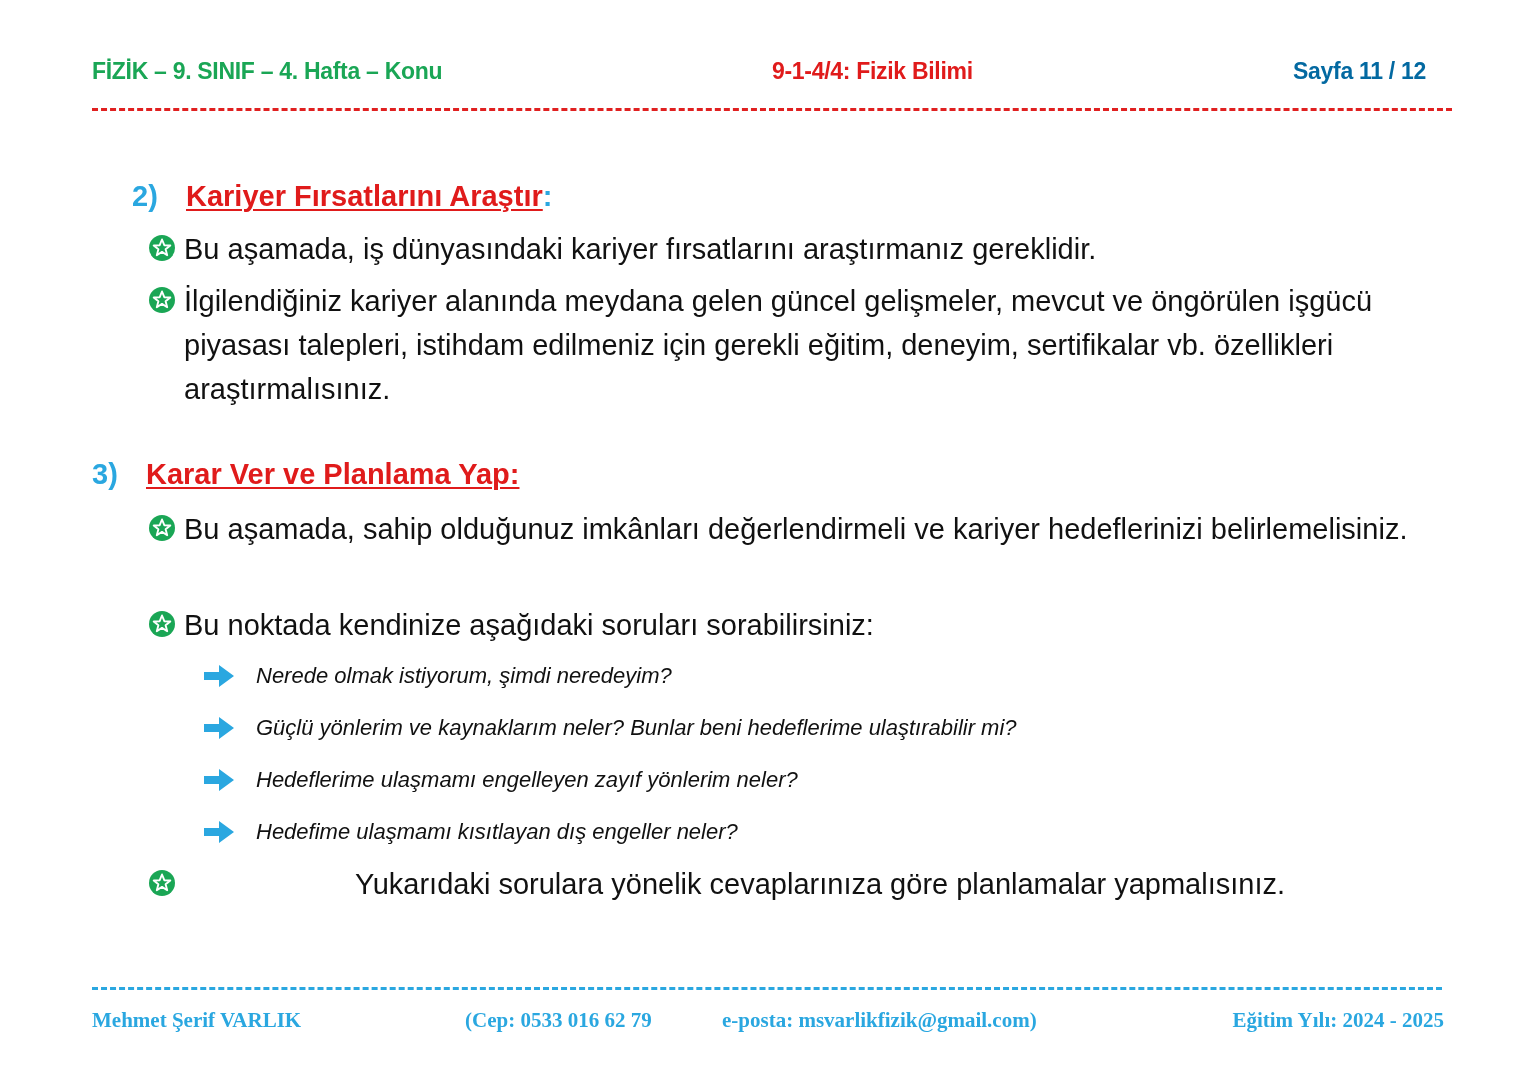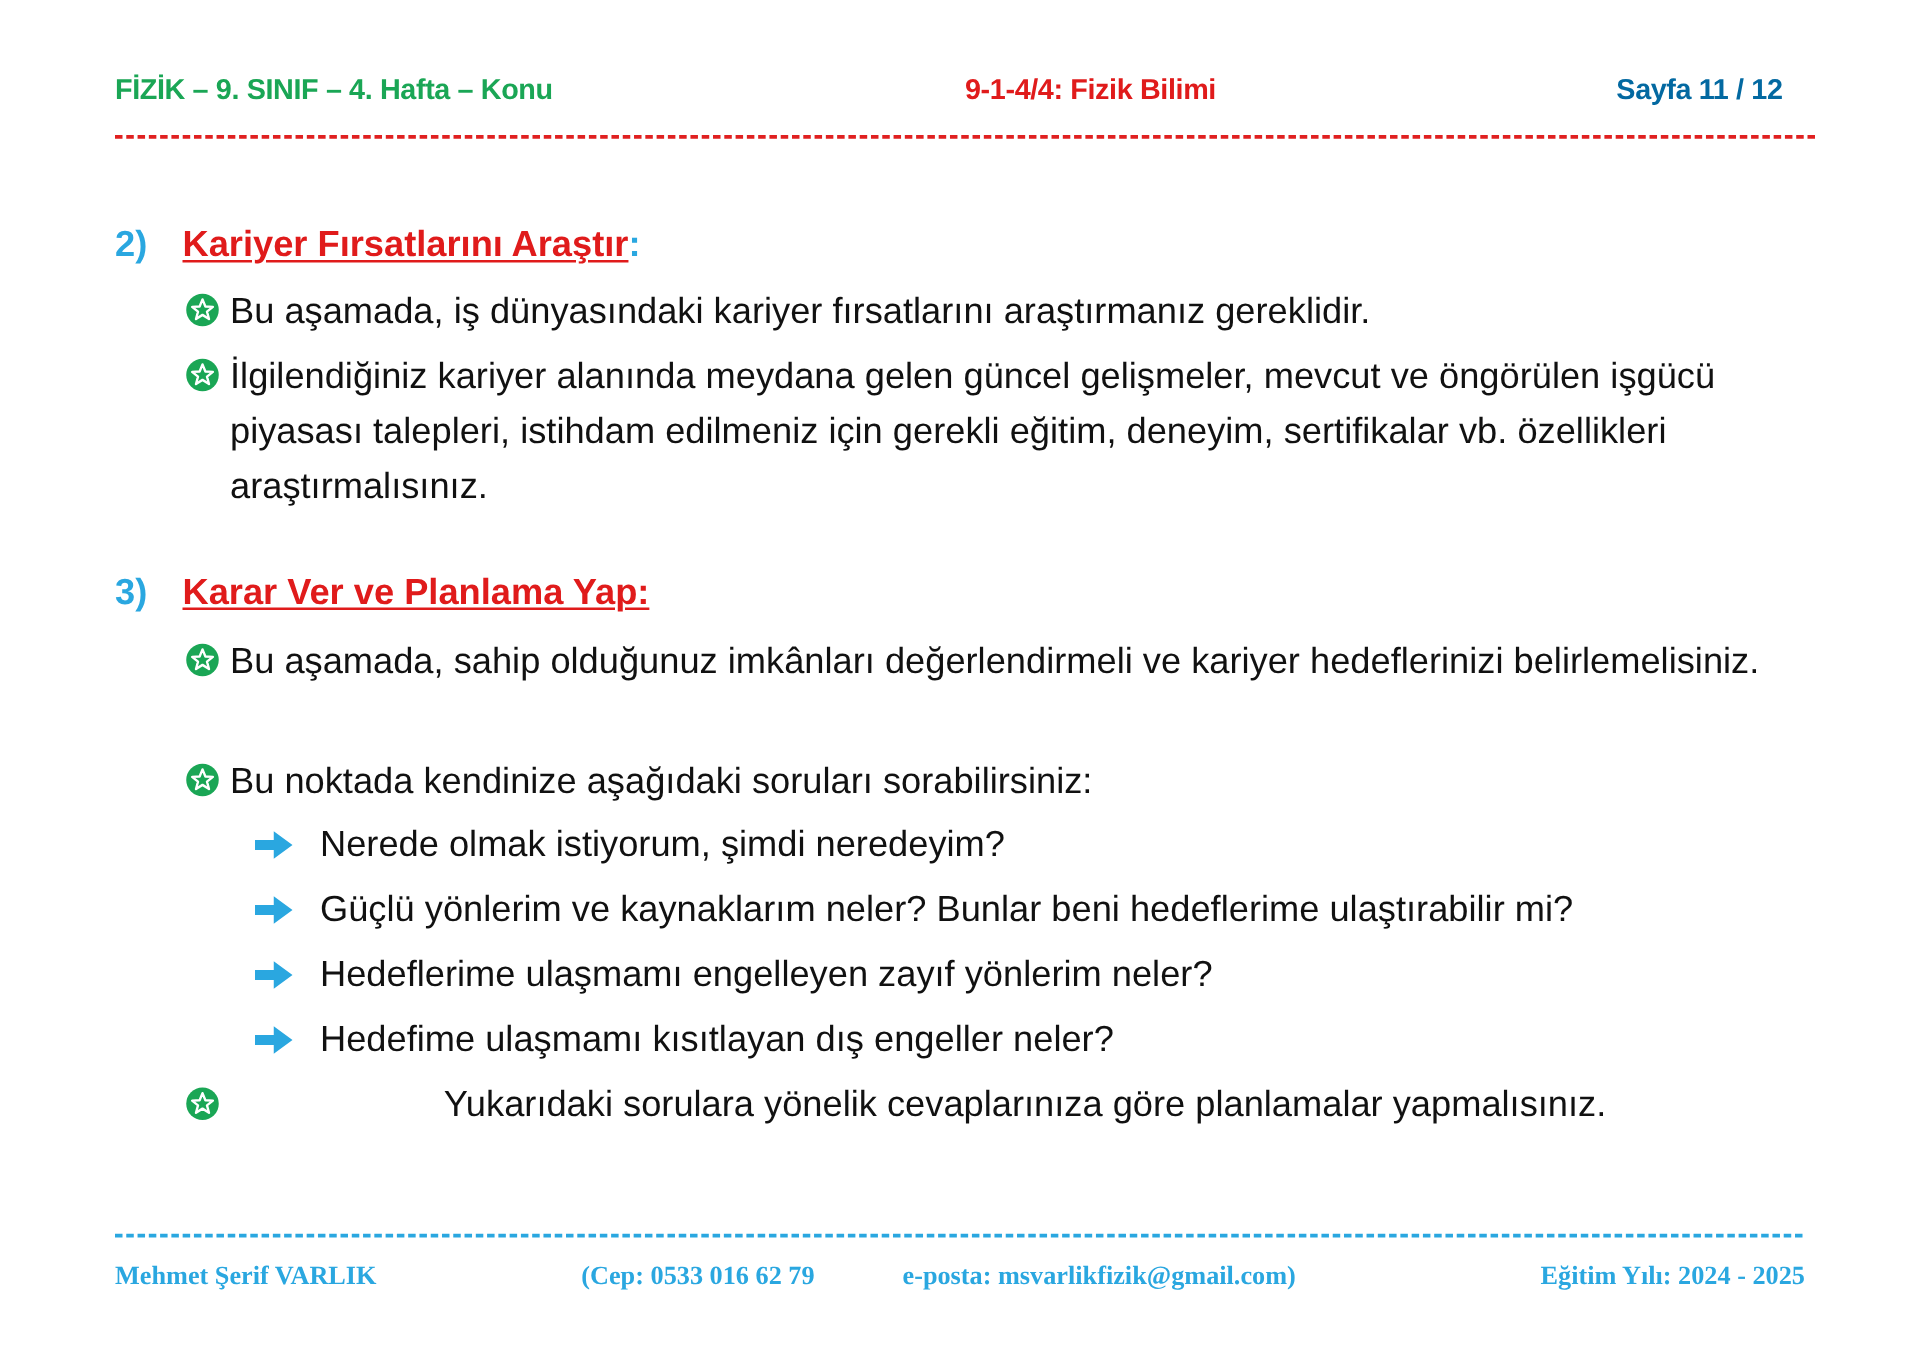--- a/index.html
+++ b/index.html
@@ -16,35 +16,35 @@
   .ftr { position: absolute; top: 1008px; left: 92px; right: 88px; height: 30px;
          font-weight: bold; font-size: 21px; color: #2aa7e0; font-family: Liberation Serif, serif; }
   .ftr span { position: absolute; top: 0; white-space: nowrap; }
   .sec-title { position: absolute; left: 92px; font-size: 29px; font-weight: bold; }
   .sec-title .num { color: #2aa7e0; display: inline-block; width: 54px; }
   .sec-title .t { color: #e01b1b; text-decoration: underline; text-decoration-thickness: 2px; text-underline-offset: 3px; }
   .sec-title .colon { color: #2aa7e0; }
   .item { position: absolute; left: 146px; font-size: 29px; line-height: 44px; width: 1310px; }
   .item .star { position: absolute; left: 2px; top: 7px; width: 28px; height: 28px; }
   .item .txt { margin-left: 38px; display: block; }
-  .sub { position: absolute; left: 201px; font-size: 29px; line-height: 44px; width: 1250px; }
+  .sub { position: absolute; left: 201px; font-size: 22px; line-height: 44px; width: 1250px; font-style: italic; }
   .sub .arrow { position: absolute; left: 0; top: 9px; width: 36px; height: 26px; }
   .sub .txt { margin-left: 55px; display: block; }
 </style>
 </head>
 <body>
 
 <div class="hdr">
   <span class="l">FİZİK – 9. SINIF – 4. Hafta – Konu</span>
   <span class="c">9-1-4/4: Fizik Bilimi</span>
   <span class="r">Sayfa 11 / 12</span>
 </div>
 <div class="dash top"></div>
 
-<div class="sec-title" style="top:180px;">
+<div class="sec-title" style="top:180px;margin-left:40px;">
   <span class="num">2)</span><span class="t">Kariyer Fırsatlarını Araştır</span><span class="colon">:</span>
 </div>
 
 <div class="item" style="top:227px;">
   <svg class="star" viewBox="0 0 28 28">
       <circle cx="14" cy="14" r="13" fill="#1aa655"></circle>
       <polygon points="14,5.5 16.3,11.2 22.3,11.5 17.6,15.3 19.2,21.2 14,17.9 8.8,21.2 10.4,15.3 5.7,11.5 11.7,11.2" fill="none" stroke="#fff" stroke-width="1.9" stroke-linejoin="round"></polygon>
     </svg>
   <span class="txt">Bu aşamada, iş dünyasındaki kariyer fırsatlarını araştırmanız gereklidir.</span>
 </div>

